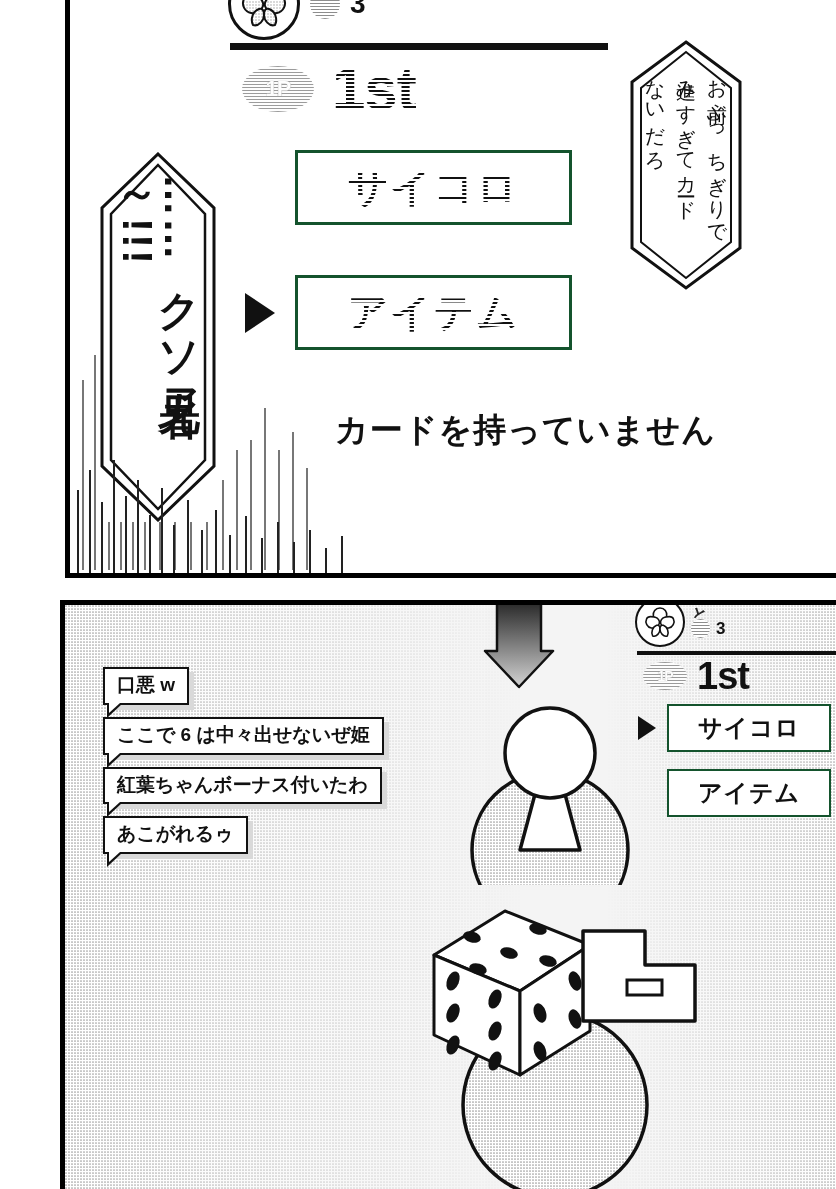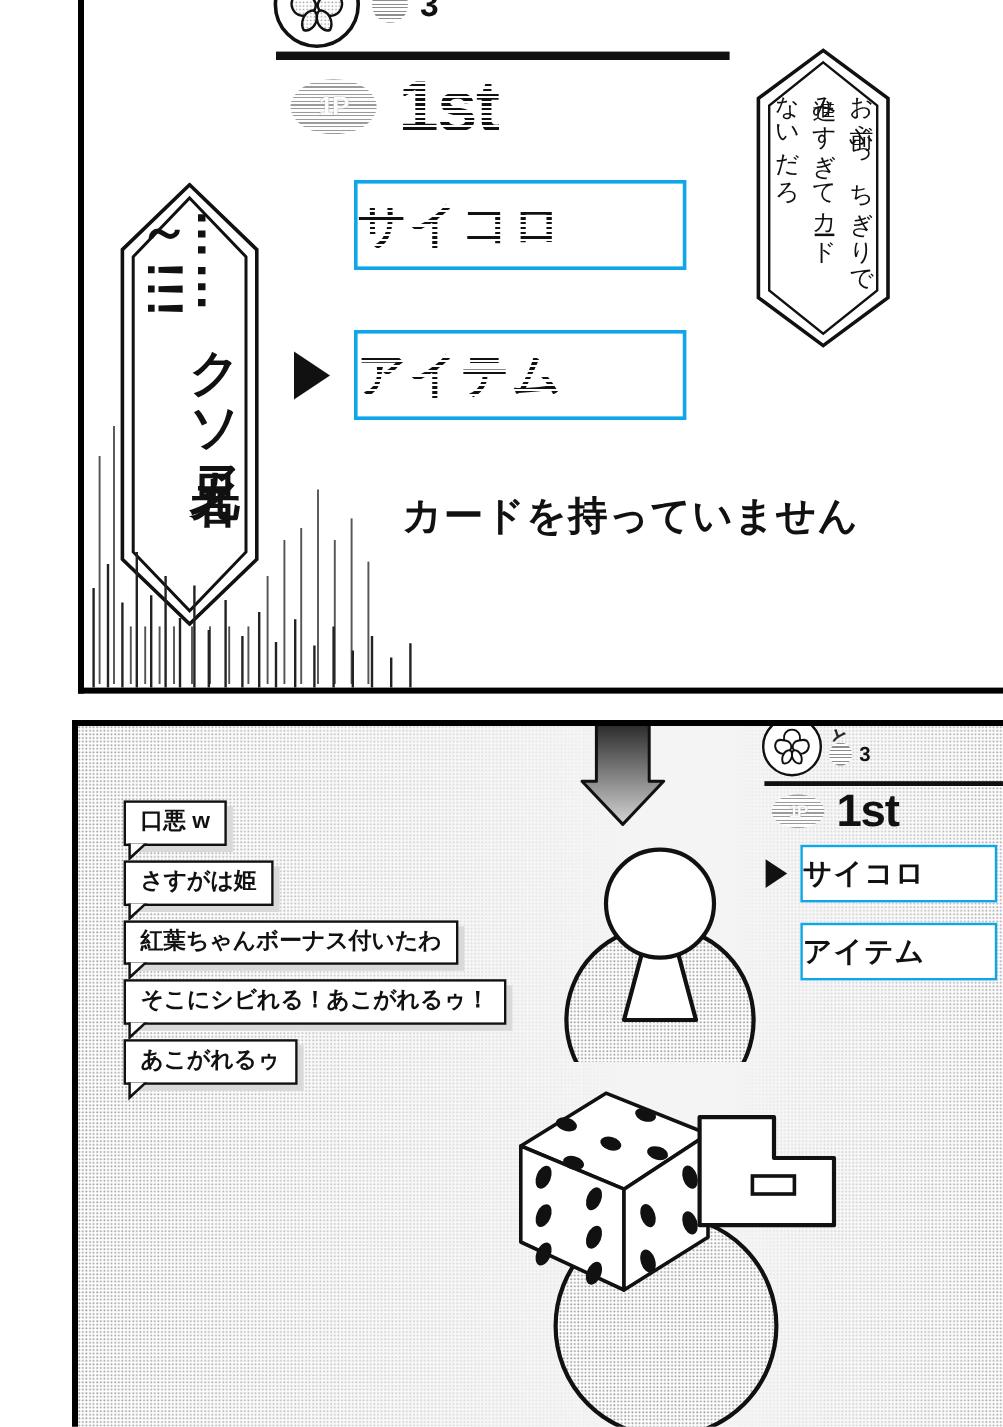--- a/index.html
+++ b/index.html
@@ -116,24 +116,24 @@
     background-clip: text;
     color: transparent;
     -webkit-text-stroke: 0;
   }
   .rank-text.solid { background:none; color:#111; }
 
   .menu-btn {
     position: absolute;
     box-sizing: border-box;
     background: #ffffff;
-    border: 3px solid #0ea5e9;
+    border: 3px solid #14532d;
     display: flex;
     align-items: center;
-    justify-content: flex-start;
+    justify-content: center;
     font-weight: 700;
     letter-spacing: 2px;
   }
   .menu-btn .lbl {
     background: repeating-linear-gradient(0deg,#111 0 2px,#fff 2px 4px);
     -webkit-background-clip: text;
     background-clip: text;
     color: transparent;
   }
   .menu-btn.plain .lbl { background:none; color:#111; }
@@ -395,23 +395,22 @@
             <rect x="540" width="260" height="600" fill="url(#fadeR)"></rect>
           </mask>
       </defs>
       <rect width="800" height="600" fill="#f4f4f4"></rect>
       <rect width="460" height="600" fill="url(#dots)" mask="url(#mL)"></rect>
       <rect x="540" width="260" height="600" fill="url(#dots)" mask="url(#mR)"></rect>
     </svg>
 
     <div class="chat-list">
       <div class="chat-bubble">口悪 w</div>
-      <div class="chat-bubble">さすがは姫</div>
+      <div class="chat-bubble">ここで 6 は中々出せないぜ姫</div>
       <div class="chat-bubble">紅葉ちゃんボーナス付いたわ</div>
-      <div class="chat-bubble">そこにシビれる！あこがれるゥ！</div>
       <div class="chat-bubble">あこがれるゥ</div>
     </div>
 
     <svg style="position:absolute; left:410px; top:-2px;" width="110" height="90">
       <defs>
         <linearGradient id="arrGrad" x1="0" y1="0" x2="0" y2="1">
           <stop offset="0%" stop-color="#2a2a2a"></stop>
           <stop offset="100%" stop-color="#d4d4d4"></stop>
         </linearGradient>
       </defs>

